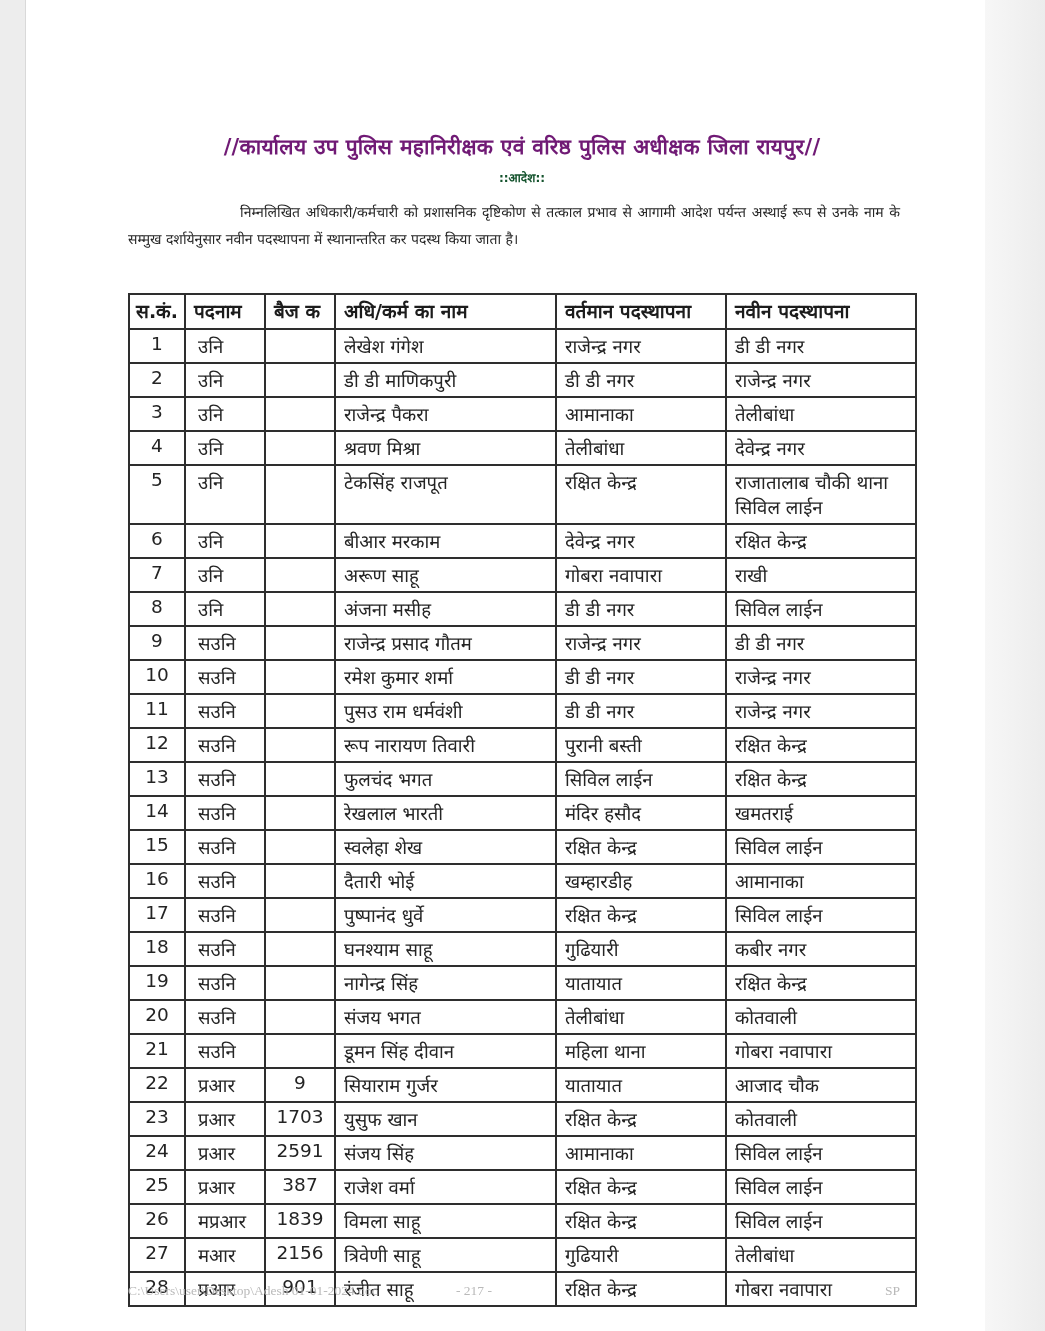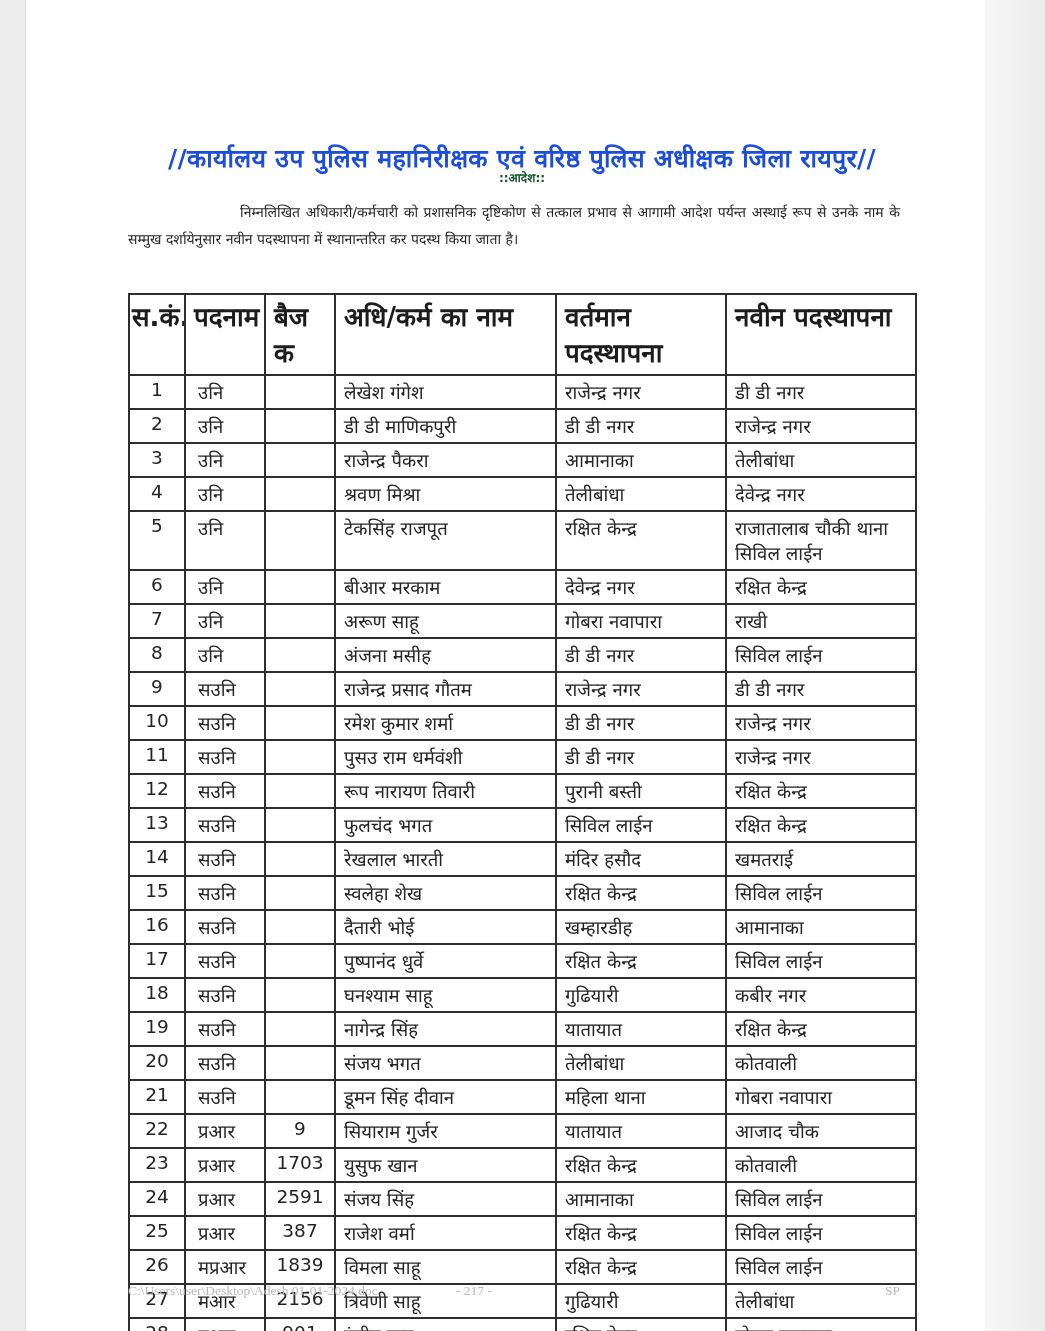--- a/index.html
+++ b/index.html
@@ -20,25 +20,25 @@
     background: linear-gradient(to right, #f7f7f7, #ececec);
   }
   .page {
     position: absolute; left: 27px; top: 0; width: 958px; height: 1331px;
     background: #ffffff;
   }
   .content {
     position: absolute; left: 101px; top: 0; width: 788px;
   }
   .doc-title {
-    position: absolute; top: 140px; left: 0; width: 100%;
+    position: absolute; top: 132px; left: 0; width: 100%;
     text-align: center;
-    font-size: 25px; font-weight: bold;
+    font-size: 21px; font-weight: bold;
     letter-spacing: 0.3px;
-    color: #1d4ed8;
+    color: #701a75;
   }
   .doc-subtitle {
     position: absolute; top: 169px; left: 0; width: 100%;
     text-align: center;
     font-size: 12px; font-weight: bold;
     color: #14532d;
   }
   .intro {
     position: absolute; top: 199px; left: 0; width: 772px;
     font-size: 14px; line-height: 27px;
@@ -65,21 +65,21 @@
     border: 2px solid #2e2e2e;
     padding: 3px 8px 4px 8px;
     vertical-align: top;
     height: 30px;
     overflow: hidden;
     white-space: normal;
   }
   table.transfer th {
     font-weight: bold;
     text-align: left;
-    font-size: 26px;
+    font-size: 19px;
     color: #1c1c1c;
   }
   table.transfer th:first-child { text-align: center; padding: 3px 2px; }
   table.transfer td.col-0 { text-align: center; }
   table.transfer td.col-2 { text-align: center; }
   table.transfer td.col-1 { padding-left: 12px; margin-top: 16px; }
   .footer {
     position: absolute; top: 1283px; left: 0; width: 858px;
     font-family: "Liberation Serif", "DejaVu Serif", serif;
     font-size: 13.5px;

